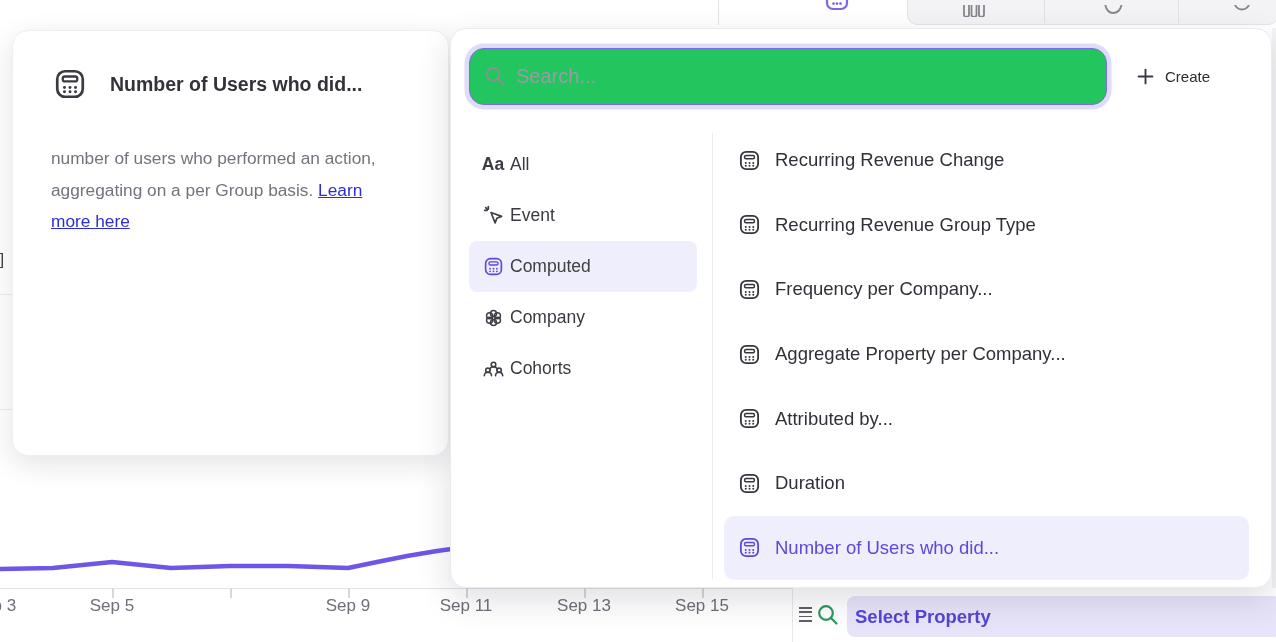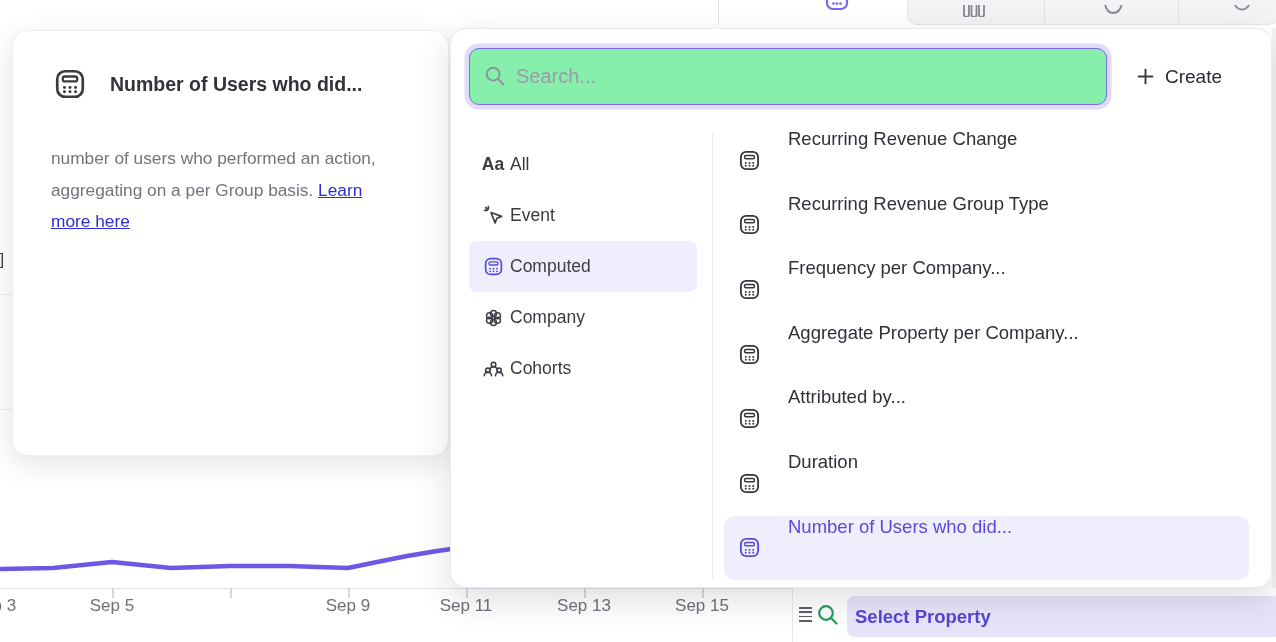--- a/index.html
+++ b/index.html
@@ -25,38 +25,38 @@
   
   #card{position:absolute;left:12px;top:30px;width:435px;height:424px;background:#fff;border:1px solid #efeff2;
         border-radius:16px;box-shadow:0 8px 28px rgba(25,25,50,.12);z-index:5;}
   #card-icon{position:absolute;left:40px;top:36px;}
   #card-title{position:absolute;left:97px;top:42px;font-size:19.5px;font-weight:700;color:#32323a;}
   #card-desc{position:absolute;left:38px;top:112px;font-size:17.3px;line-height:31.5px;color:#73737d;}
   #card-desc .lnk{color:#2d2dd6;text-decoration:underline;cursor:pointer;}
   
   #panel{position:absolute;left:450px;top:28px;width:822px;height:560px;background:#fff;border:1px solid #ebebee;
          border-radius:16px;box-shadow:0 12px 34px rgba(25,25,50,.14);z-index:6;box-sizing:border-box;}
-  #search-wrap{position:absolute;left:18px;top:19px;width:638px;height:57px;background:#86efac;border:1.6px solid #7b6ce2;
-         border-radius:10px;box-shadow:0 0 0 4.5px #dfdbf8;box-sizing:border-box;}
+  #search-wrap{position:absolute;left:18px;top:19px;width:638px;height:57px;background:#22c55e;border:1.6px solid #7b6ce2;
+         border-radius:15px;box-shadow:0 0 0 4.5px #dfdbf8;box-sizing:border-box;}
   #search-wrap svg{position:absolute;left:14px;top:16px;}
   #search-input{position:absolute;left:0;top:0;width:100%;height:100%;border:none;outline:none;background:transparent;
          font-family:inherit;font-size:20px;color:#3a3a42;padding:0 12px 0 46px;box-sizing:border-box;border-radius:10px;}
   #search-input::placeholder{color:#9b9ba5;}
   #create-btn{position:absolute;left:686px;top:19px;height:57px;display:flex;align-items:center;gap:11px;cursor:pointer;}
-  #create-btn .lbl{font-size:19px;color:#2a2a32;font-weight:500;}
+  #create-btn .lbl{font-size:15px;color:#2a2a32;font-weight:500;}
   #col-divider{position:absolute;left:261px;top:104px;height:446px;width:1px;background:#ededf0;}
   #cats{position:absolute;left:18px;top:110px;width:228px;}
   .cat-item{display:flex;align-items:center;height:51px;padding-left:13px;gap:6px;border-radius:8px;cursor:pointer;
             font-size:17.5px;font-weight:500;color:#3a3a42;box-sizing:border-box;}
   .cat-item .ico{width:22px;display:flex;justify-content:center;align-items:center;color:#3f3f47;}
   .cat-item.sel{background:#efeefc;color:#404040;}
   .cat-item.sel .ico{color:#5b49d9;}
   .aa-glyph{font-size:17.5px;font-weight:600;color:#3c3c44;}
   #props{position:absolute;left:273px;top:99px;width:525px;}
-  .prop-row{display:flex;height:64.6px;padding-left:13px;gap:27px;border-radius:10px;cursor:pointer;
+  .prop-row{display:flex;align-items:center;height:64.6px;padding-left:13px;gap:14px;border-radius:10px;cursor:pointer;
             font-size:18.5px;font-weight:500;color:#303039;box-sizing:border-box;}
   .prop-row .ico{width:24px;display:flex;justify-content:center;align-items:center;color:#35353d;}
   .prop-row.sel{background:#efeefc;color:#5b49d9;}
   .prop-row.sel .ico{color:#5b49d9;}
   
   #qb-area{position:absolute;left:792px;top:588px;width:484px;height:54px;background:#fff;z-index:3;border-left:1px solid #e8e8eb;}
   #qb-pill{position:absolute;left:54px;top:8px;width:434px;height:41px;background:#e7e4fa;border-radius:8px;}
   #qb-label{position:absolute;left:62px;top:8px;height:41px;display:flex;align-items:center;
             font-size:18.5px;font-weight:600;color:#5546d2;cursor:pointer;}
   #drag-handle{position:absolute;left:6px;top:19px;width:13px;cursor:grab;}

